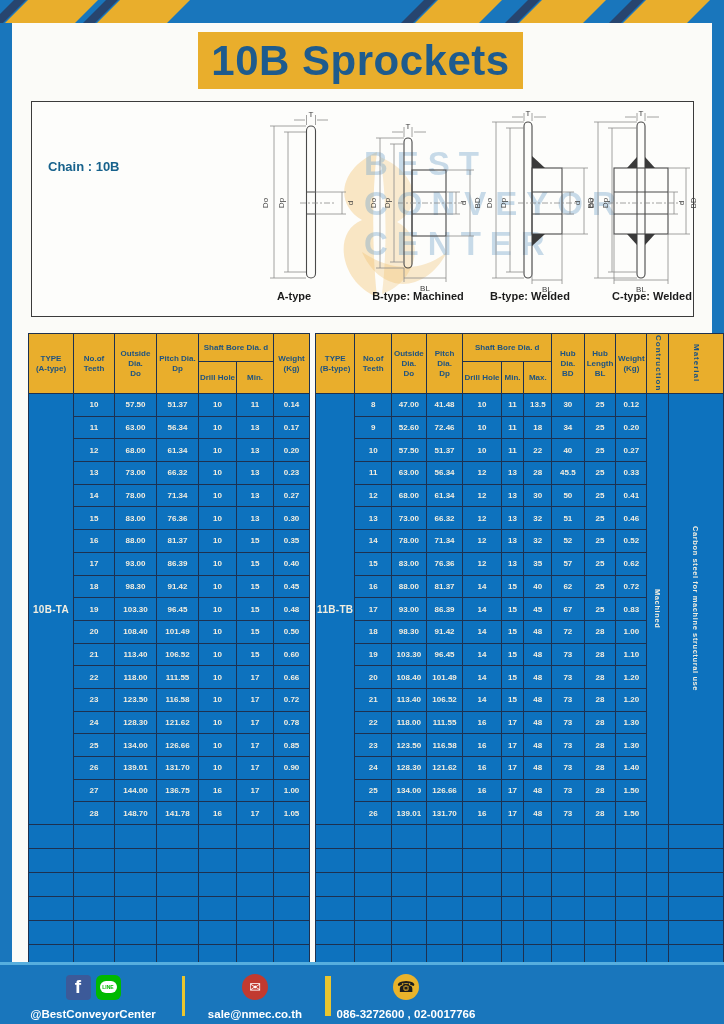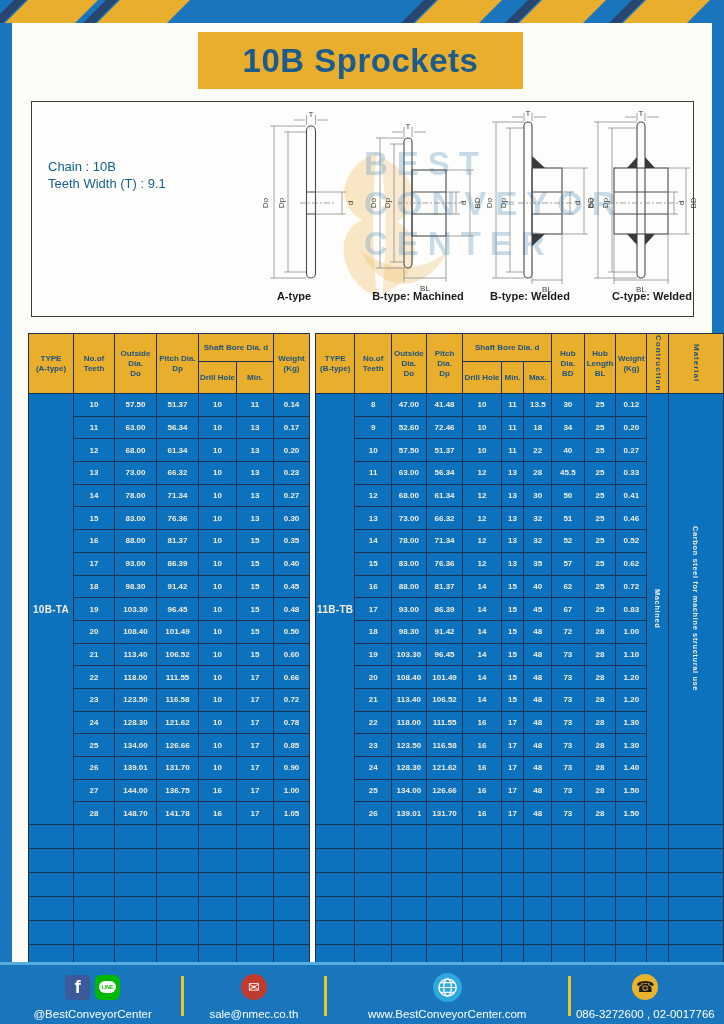--- a/index.html
+++ b/index.html
@@ -7,26 +7,26 @@
         font-family:"Liberation Sans",sans-serif;}
   
   .stripe{position:absolute;top:0;height:23px;background:var(--gold);
           transform:skewX(-45deg);transform-origin:top left;}
   .stripe.dark{background:#27456f;}
   
   .sheet{position:absolute;left:12px;top:23px;width:700px;height:939px;background:#fbfbf8;}
   
   .title-box{position:absolute;left:198px;top:32px;width:325px;height:57px;background:var(--gold);
              display:flex;align-items:center;justify-content:center;}
-  .title-box span{font-size:33px;font-weight:bold;color:var(--titlenavy);letter-spacing:.5px;}
+  .title-box span{font-size:42px;font-weight:bold;color:var(--titlenavy);letter-spacing:.5px;}
   
   .panel{position:absolute;left:31px;top:101px;width:663px;height:216px;background:#fdfdfb;
          border:1.5px solid #3b3b3b;box-sizing:border-box;}
   .specs{position:absolute;left:16px;top:56px;width:320px;z-index:3;}
-  .specs div{font-size:13px;font-weight:normal;color:var(--teal);line-height:17.2px;white-space:nowrap;}
+  .specs div{font-size:13px;font-weight:bold;color:var(--teal);line-height:17.2px;white-space:nowrap;}
   .watermark{position:absolute;left:270px;top:30px;z-index:1;}
   .wm-text{position:absolute;left:62px;top:12px;font-weight:bold;font-size:33px;line-height:40px;
            letter-spacing:9px;color:rgba(125,170,205,.42);white-space:nowrap;}
   .wm-logo{position:absolute;left:0;top:0;}
   .diag{position:absolute;z-index:2;}
   .diag .obj{fill:none;stroke:#4a4a4a;stroke-width:1.1;}
   .diag .weld{fill:#3a3a3a;stroke:none;}
   .diag .dim{fill:none;stroke:#8a8a8a;stroke-width:.8;}
   .diag .dash{stroke-dasharray:6 2 2 2;}
   .diag text{font-family:"Liberation Sans",sans-serif;font-size:8px;fill:#3c3c3c;text-anchor:middle;}
@@ -44,21 +44,21 @@
   .tbl td.typecell{font-size:10px;letter-spacing:.3px;}
   .vcell-h{writing-mode:vertical-rl;text-orientation:mixed;letter-spacing:1px;}
   td.vcell{writing-mode:vertical-rl;text-orientation:mixed;font-size:7.5px;letter-spacing:.6px;}
   
   .footer{position:absolute;left:0;top:962px;width:724px;height:62px;background:var(--frame);
           border-top:3px solid #56aede;box-sizing:border-box;display:flex;align-items:stretch;
           padding:4px 4px 2px 4px;}
   .fsec{display:flex;flex-direction:column;align-items:center;justify-content:space-between;padding-top:2px;}
   .fsec .ficons{display:flex;gap:5px;align-items:center;height:32px;}
   .fdiv{width:3px;height:40px;background:var(--divider);align-self:center;}
-  .flabel{font-size:11.5px;font-weight:normal;color:#fff;white-space:nowrap;padding-bottom:2px;}
+  .flabel{font-size:11.5px;font-weight:bold;color:#fff;white-space:nowrap;padding-bottom:2px;}
   .fb{width:25px;height:25px;background:#3c5a99;border-radius:4px;color:#fff;font-weight:bold;font-size:19px;
       display:flex;align-items:center;justify-content:center;}
   .lineic{width:25px;height:25px;background:#00b900;border-radius:6px;display:flex;align-items:center;justify-content:center;}
   .line-bubble{background:#fff;border-radius:7px;width:17px;height:12px;color:#00b900;font-size:5px;font-weight:bold;
       display:flex;align-items:center;justify-content:center;}
   .circle{border-radius:50%;display:flex;align-items:center;justify-content:center;}
   .mail{width:26px;height:26px;background:#c13a30;color:#fff;font-size:14px;}
   .globe{width:29px;height:29px;background:#2fa8df;}
   .phone{width:26px;height:26px;background:#e9b32b;color:#1c1c1c;font-size:15px;}
 </style>
@@ -96,21 +96,20 @@
       </svg>
       <div class="wm-text">
         <div>BEST</div>
         <div>CONVEYOR</div>
         <div>CENTER</div>
       </div>
     </div>
 
     <div class="specs">
       <div>Chain  :  10B</div>
-      <div>Teeth Width (T)  :  9.1</div>
     </div>
 
     <svg class="diag" style="left:222px;top:8px" width="100" height="184">
       <path class="dim" d="M52.5 15 V5 M61.5 15 V5 M40 10 H51 M63 10 H74"></path>
       <text x="57" y="7">T</text>
       <rect class="obj" x="52.5" y="16" width="9" height="152" rx="4.5"></rect>
       <path class="obj" d="M52.5 82 H61.5 M52.5 104 H61.5"></path>
       <path class="dim dash" d="M46 93 H80"></path>
       <path class="dim" d="M52 16 H16 M52 168 H16 M20 16 V168"></path>
       <text transform="rotate(-90 11 93)" x="11" y="96">Do</text>
@@ -788,32 +787,20 @@
     <div class="fdiv"></div>
     <div class="fsec" style="width:140px">
       <div class="ficons">
           <div class="circle mail">
             <span>✉</span>
           </div>
         </div>
       <div class="flabel">sale@nmec.co.th</div>
     </div>
     <div class="fdiv"></div>
-    <div class="fsec" style="width:242px">
-      <div class="ficons">
-        <div class="circle globe">
-          <svg width="21" height="21" viewBox="0 0 22 22">
-            <circle cx="11" cy="11" r="9" fill="none" stroke="#fff" stroke-width="1.6"></circle>
-            <ellipse cx="11" cy="11" rx="4" ry="9" fill="none" stroke="#fff" stroke-width="1.3"></ellipse>
-            <path d="M2 11 H20 M3.5 6 H18.5 M3.5 16 H18.5" stroke="#fff" stroke-width="1.3" fill="none"></path>
-          </svg>
-        </div>
-      </div>
-      <div class="flabel">www.BestConveyorCenter.com</div>
-    </div>
     <div class="fdiv"></div>
     <div class="fsec" style="width:150px">
       <div class="ficons">
           <div class="circle phone">
             <span>☎</span>
           </div>
         </div>
       <div class="flabel">086-3272600 , 02-0017766</div>
     </div>
   </div>

